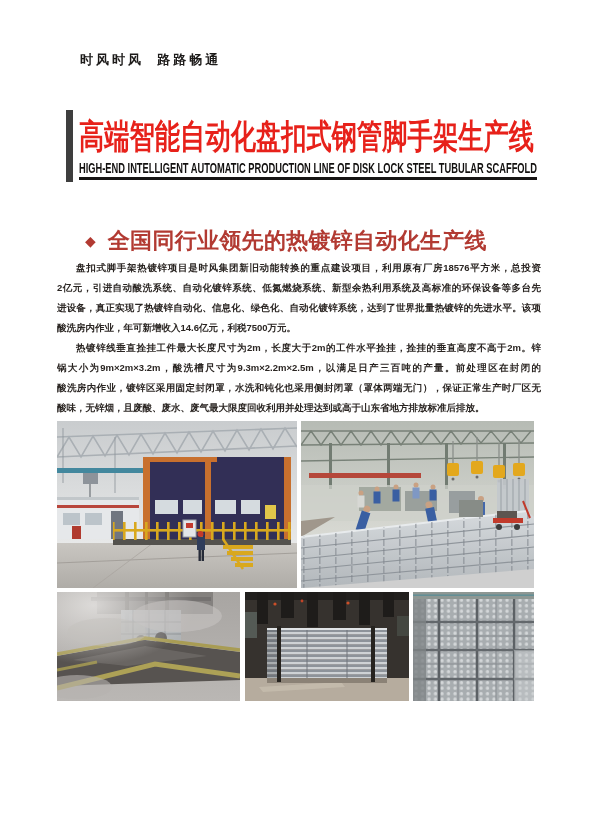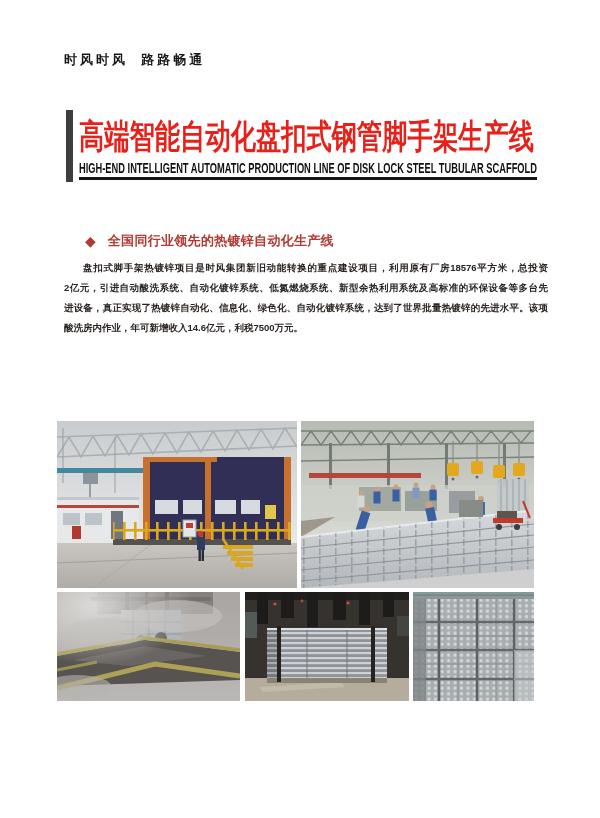--- a/index.html
+++ b/index.html
@@ -8,38 +8,38 @@
   }
   *{margin:0;padding:0;box-sizing:border-box;}
   html,body{background:#fff;}
   body{
     width:600px;height:818px;position:relative;overflow:hidden;
     background:var(--page-bg);
     font-family:"Liberation Sans","DejaVu Sans",sans-serif;
     -webkit-font-smoothing:antialiased;
   }
   .slogan{
-    position:absolute;left:48px;top:51px;
+    position:absolute;left:64px;top:51px;
     font-size:13px;font-weight:bold;color:#1c1a19;
     letter-spacing:3px;white-space:pre;padding-left:16px;
   }
   .title-bar{position:absolute;left:66px;top:110px;width:7px;height:72px;background:var(--accent-bar);}
   .title-cn{position:absolute;left:79px;top:114px;white-space:nowrap;}
   .title-cn span{display:inline-block;white-space:nowrap;font-size:34px;font-weight:bold;color:var(--title-red);}
   .title-en{position:absolute;left:79px;top:159px;white-space:nowrap;}
   .title-en span{display:inline-block;white-space:nowrap;font-size:15.5px;font-weight:bold;color:#131110;}
   .title-underline{position:absolute;left:79px;top:177px;width:458px;height:2.5px;background:var(--underline);}
   .section-heading{
     position:absolute;left:85px;top:230px;height:22px;
     display:flex;align-items:center;color:var(--heading-red);font-weight:bold;
   }
   .diamond{font-size:14px;margin-right:12px;line-height:1;}
-  .heading-text{font-size:13px;letter-spacing:.3px;white-space:nowrap;}
+  .heading-text{font-size:22px;letter-spacing:.3px;white-space:nowrap;}
   .body-text{
-    position:absolute;left:64px;top:258px;width:484px;
+    position:absolute;left:57px;top:258px;width:484px;
     color:var(--body-text);font-size:9.5px;font-weight:600;
   }
   .tline{
     height:20px;line-height:20px;
     text-align:justify;text-align-last:justify;
     overflow:hidden;white-space:normal;
   }
   .tline.first{text-indent:2em;}
   .tline.para-end{text-align-last:left;}
   .photo{position:absolute;overflow:hidden;background:#cfcfcf;}
@@ -68,20 +68,26 @@
   <span class="diamond">◆</span>
   <span class="heading-text">全国同行业领先的热镀锌自动化生产线</span>
 </div>
 
 <div class="body-text">
   <div>
     <div class="tline first">盘扣式脚手架热镀锌项目是时风集团新旧动能转换的重点建设项目，利用原有厂房18576平方米，总投资</div>
     <div class="tline">2亿元，引进自动酸洗系统、自动化镀锌系统、低氮燃烧系统、新型余热利用系统及高标准的环保设备等多台先</div>
     <div class="tline">进设备，真正实现了热镀锌自动化、信息化、绿色化、自动化镀锌系统，达到了世界批量热镀锌的先进水平。该项目</div>
     <div class="tline para-end">酸洗房内作业，年可新增收入14.6亿元，利税7500万元。</div>
+  </div>
+  <div>
+    <div class="tline first">热镀锌线垂直拴挂工件最大长度尺寸为2m，长度大于2m的工件水平拴挂，拴挂的垂直高度不高于2m。锌</div>
+    <div class="tline">锅大小为9m×2m×3.2m，酸洗槽尺寸为9.3m×2.2m×2.5m，以满足日产三百吨的产量。前处理区在封闭的</div>
+    <div class="tline">酸洗房内作业，镀锌区采用固定封闭罩，水洗和钝化也采用侧封闭罩（罩体两端无门），保证正常生产时厂区无</div>
+    <div class="tline para-end">酸味，无锌烟，且废酸、废水、废气最大限度回收利用并处理达到或高于山东省地方排放标准后排放。</div>
   </div>
 </div>
 
 <div class="photo" id="phA">
 <svg viewBox="0 0 240 167" preserveAspectRatio="none">
   <defs>
     <linearGradient id="paSky" x1="0" y1="0" x2="0" y2="1">
           <stop offset="0" stop-color="#c9ccce"></stop>
           <stop offset="1" stop-color="#e8e9e9"></stop>
         </linearGradient>

